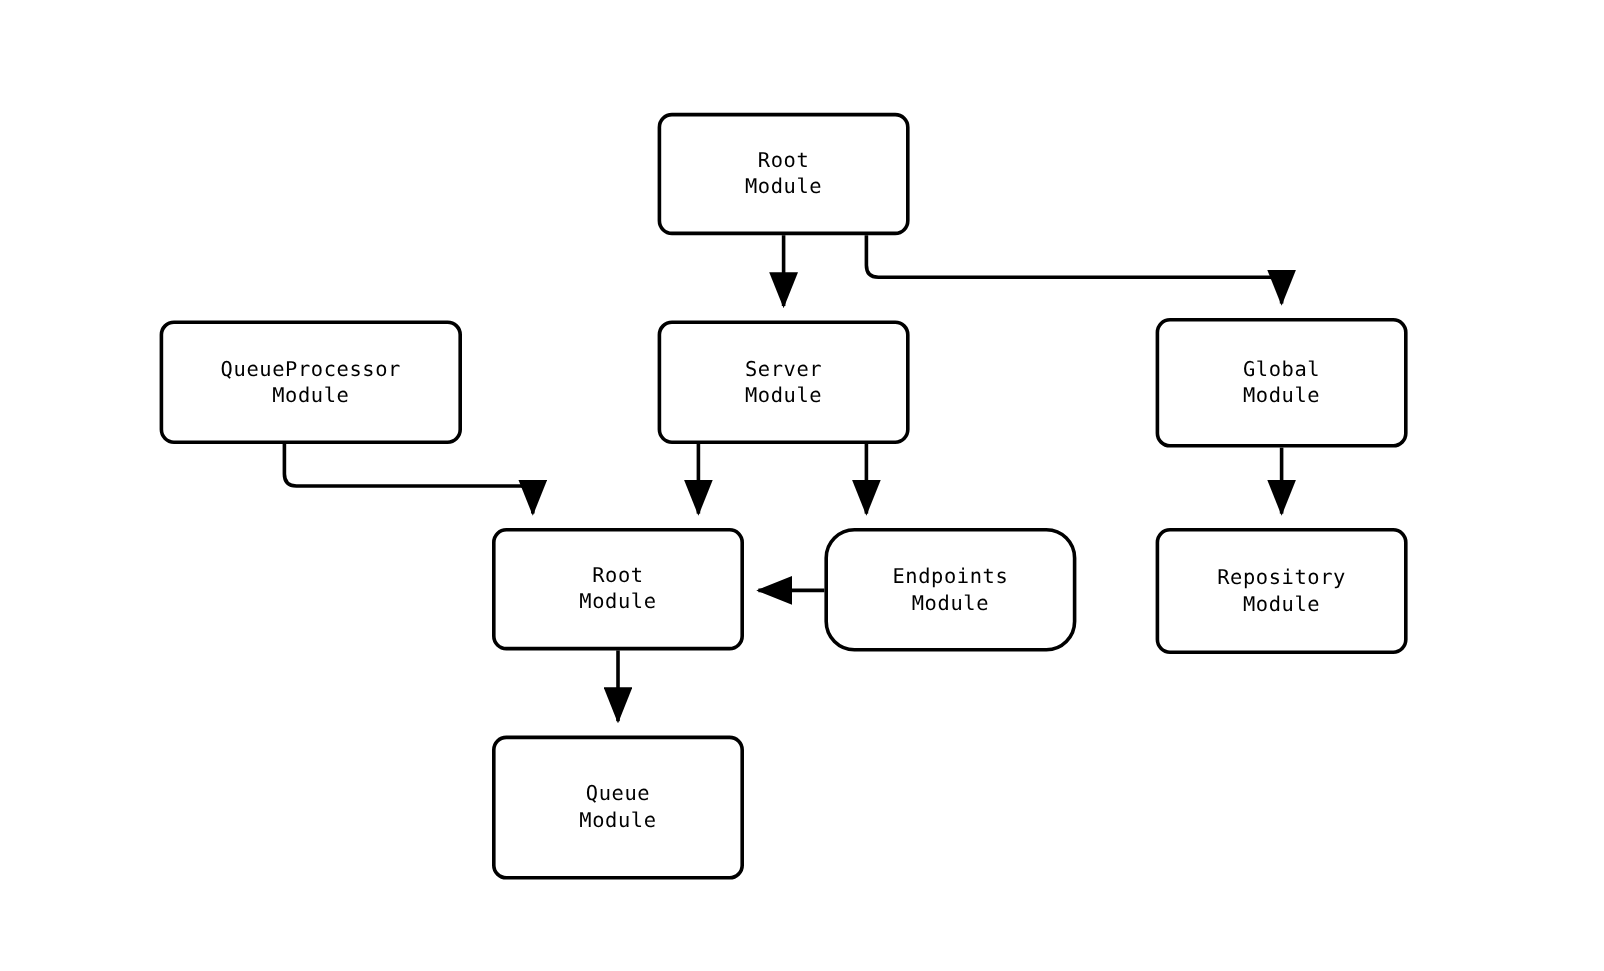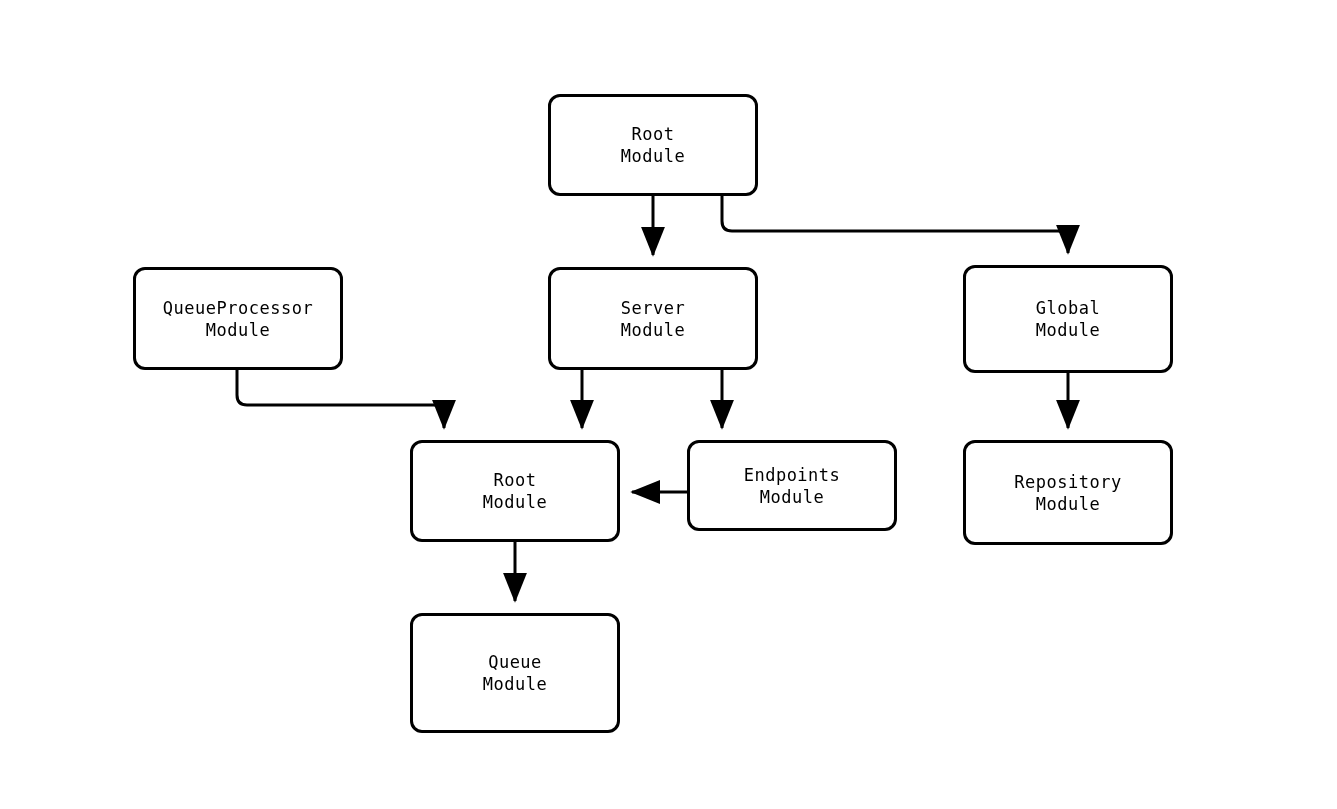--- a/index.html
+++ b/index.html
@@ -73,41 +73,41 @@
     <path d="M 1068 373 L 1068 428" fill="none" stroke="#000000" stroke-width="3" marker-end="url(#arrowhead)"></path>
 
     <path d="M 515 542 L 515 601" fill="none" stroke="#000000" stroke-width="3" marker-end="url(#arrowhead)"></path>
   </svg>
 
   <div class="node" style="left:548px; top:94px; width:210px; height:102px;">
     <div class="node-label">Root</div>
     <div class="node-label">Module</div>
   </div>
 
-  <div class="node" style="left:133px; top:267px; width:210px; height:103px;">
+  <div class="node" style="left:133px; top:267px; width:252px; height:103px;">
     <div class="node-label">QueueProcessor</div>
     <div class="node-label">Module</div>
   </div>
 
   <div class="node" style="left:548px; top:267px; width:210px; height:103px;">
     <div class="node-label">Server</div>
     <div class="node-label">Module</div>
   </div>
 
   <div class="node" style="left:963px; top:265px; width:210px; height:108px;">
     <div class="node-label">Global</div>
     <div class="node-label">Module</div>
   </div>
 
   <div class="node" style="left:410px; top:440px; width:210px; height:102px;">
     <div class="node-label">Root</div>
     <div class="node-label">Module</div>
   </div>
 
-  <div class="node" style="left:687px; top:440px; width:210px; height:91px;">
+  <div class="node" style="left:687px; top:440px; width:210px; height:103px;border-radius:25px;">
     <div class="node-label">Endpoints</div>
     <div class="node-label">Module</div>
   </div>
 
   <div class="node" style="left:963px; top:440px; width:210px; height:105px;">
     <div class="node-label">Repository</div>
     <div class="node-label">Module</div>
   </div>
 
   <div class="node" style="left:410px; top:613px; width:210px; height:120px;">

